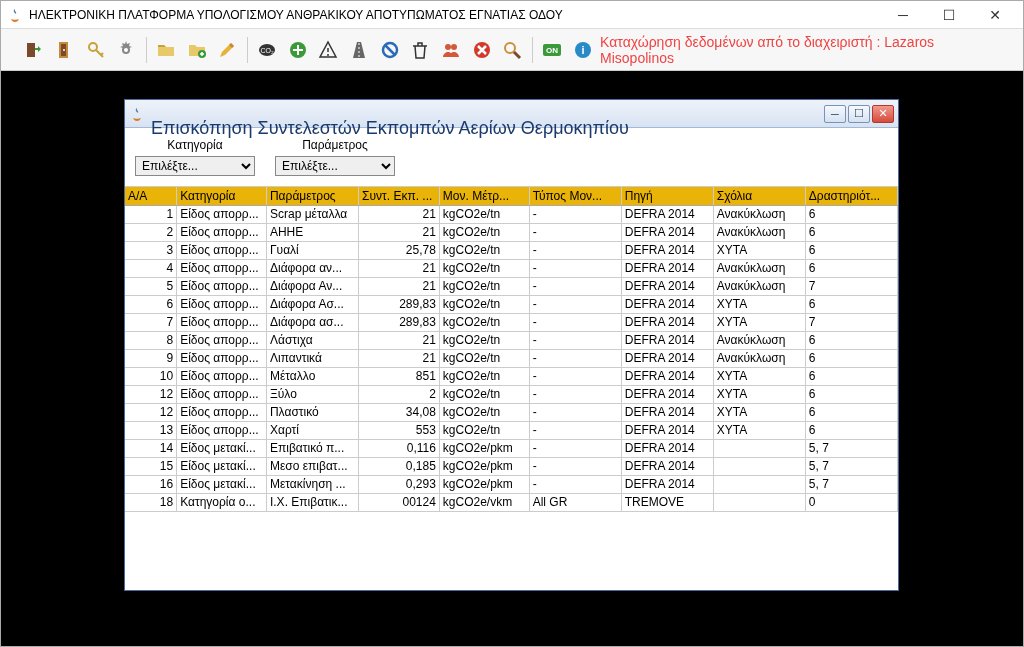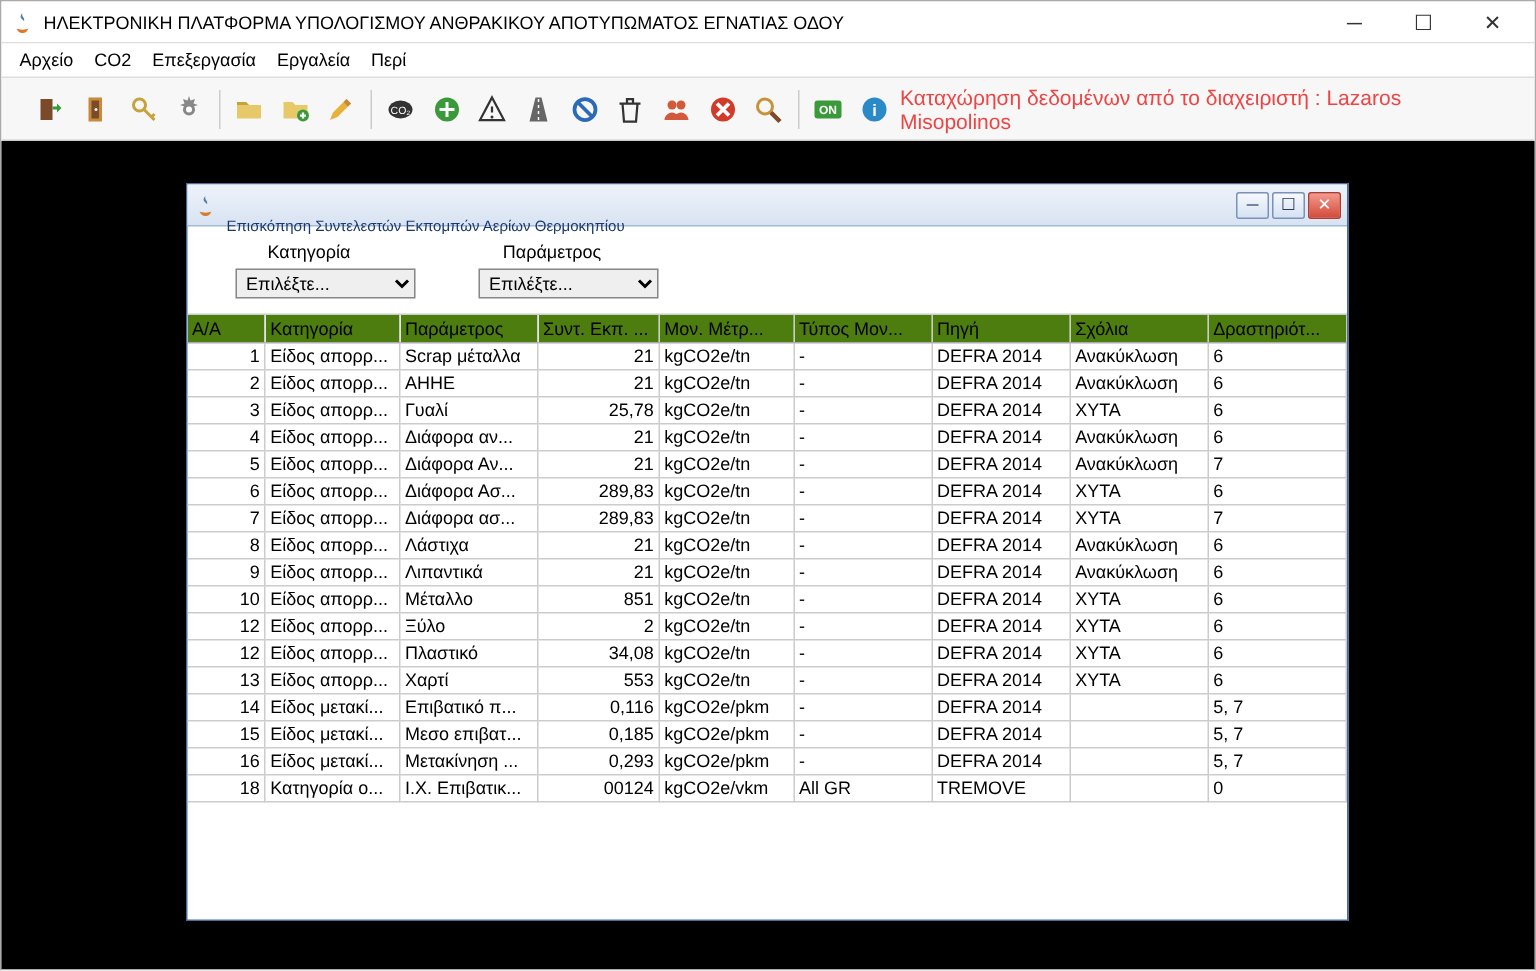--- a/index.html
+++ b/index.html
@@ -14,33 +14,33 @@
   .menubar { display:flex; gap:2px; padding: 2px 6px; border-bottom:1px solid #ddd; background:#fff; font-size:12px; }
   .menubar .menu-item { padding:2px 6px; }
   .toolbar { display:flex; align-items:center; gap:4px; padding:4px 20px; border-bottom:1px solid #ccc; background:#f7f7f7; height:42px; }
   .tbtn { width:28px; height:28px; border:1px solid transparent; border-radius:3px; display:flex;align-items:center;justify-content:center; font-size:16px; }
   .tbtn svg { width:20px;height:20px; }
   .tsep { width:1px; height:26px; background:#ccc; margin:0 2px; }
   .status-right { margin-left:auto; margin-right:12px; font-size:14px; color:#ef4444; }
   .workarea { flex:1; background:#000; position:relative; overflow:hidden; }
   .inner-window { position:absolute; left:123px; top:28px; width:775px; height:492px; background:#fff; border:1px solid #4a6b9e; box-shadow:0 4px 20px rgba(0,0,0,0.4); display:flex; flex-direction:column; }
   .inner-title { height:28px; background:linear-gradient(#eef3fa,#d8e3f2); border-bottom:1px solid #a4b9d7; display:flex; align-items:center; padding:0 4px; gap:6px; }
-  .inner-title .t { flex:1; font-size:10px; color:#1a3a6e;margin-top:30px; }
+  .inner-title .t { flex:1; font-size:18px; color:#1a3a6e;margin-top:30px; }
   .inner-btns { display:flex; gap:2px; }
   .ibtn { width:22px; height:18px; border:1px solid #7a92b8; border-radius:2px; display:flex;align-items:center;justify-content:center; font-size:11px; background:linear-gradient(#f6f9fd,#d6e2f2); color:#2a3a5a; }
   .ibtn.close { background:linear-gradient(#f29a8e,#d44b3a); color:#fff; border-color:#b13a2a; }
   .filter-row { display:flex; gap:20px; padding:10px; }
   .filter-col { display:flex; flex-direction:column; gap:4px; }
   .filter-col label { text-align:center; font-size:12px; }
-  .filter-col select { width:120px; font-size:12px; padding:1px 2px; border:1px solid #888;margin-left:22px; }
+  .filter-col select { width:120px; font-size:12px; padding:1px 2px; border:1px solid #888; }
   .table-wrap { flex:1; border-top:1px solid #ccc; overflow:hidden; display:flex; }
   .table-scroll { flex:1; overflow-y:scroll; overflow-x:hidden; }
   table { border-collapse:collapse; width:100%; font-size:12px; table-layout:fixed; }
   th, td { border-right:1px solid #ccc; border-bottom:1px solid #ccc; padding:1px 3px; height:18px; white-space:nowrap; overflow:hidden; text-overflow:ellipsis; text-align:left; }
-  th { background:#4d7c0f; border-bottom:1px solid #aaa; position:sticky; top:0; font-weight:normal; }
+  th { background:#eab308; border-bottom:1px solid #aaa; position:sticky; top:0; font-weight:normal; }
   td.num { text-align:right; padding-right:3px; }
   col.c-aa { width:46px; }
   col.c-cat { width:80px; }
   col.c-par { width:82px; }
   col.c-syn { width:72px; }
   col.c-mon { width:80px; }
   col.c-typ { width:82px; }
   col.c-src { width:82px; }
   col.c-com { width:82px; }
   col.c-act { width:82px; }
@@ -63,27 +63,20 @@
       </span>
       <span class="title">ΗΛΕΚΤΡΟΝΙΚΗ ΠΛΑΤΦΟΡΜΑ ΥΠΟΛΟΓΙΣΜΟΥ ΑΝΘΡΑΚΙΚΟΥ ΑΠΟΤΥΠΩΜΑΤΟΣ ΕΓΝΑΤΙΑΣ ΟΔΟΥ</span>
     </div>
     <div class="window-btns">
       <div class="win-btn">─</div>
       <div class="win-btn">☐</div>
       <div class="win-btn close">✕</div>
     </div>
   </div>
 
-  <div class="menubar" id="menubar">
-      <div class="menu-item">Αρχείο</div>
-      <div class="menu-item">CO2</div>
-      <div class="menu-item">Επεξεργασία</div>
-      <div class="menu-item">Εργαλεία</div>
-      <div class="menu-item">Περί</div>
-    </div>
 
   <div class="toolbar" id="toolbar">
     <div class="tbtn">
         <svg viewBox="0 0 20 20">
           <path fill="#7a4a2a" d="M3 3h8v14H3z"></path>
           <path fill="#3a9a3a" d="M11 9h6l-3-3v2h-3v2h3v2l3-3"></path>
         </svg>
       </div>
       <div class="tbtn">
         <svg viewBox="0 0 20 20">

